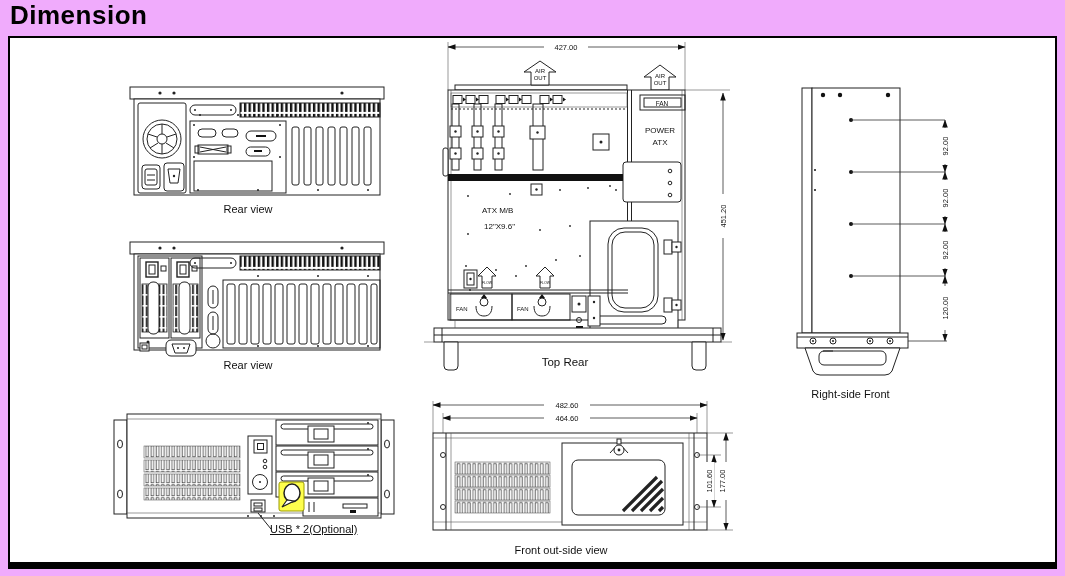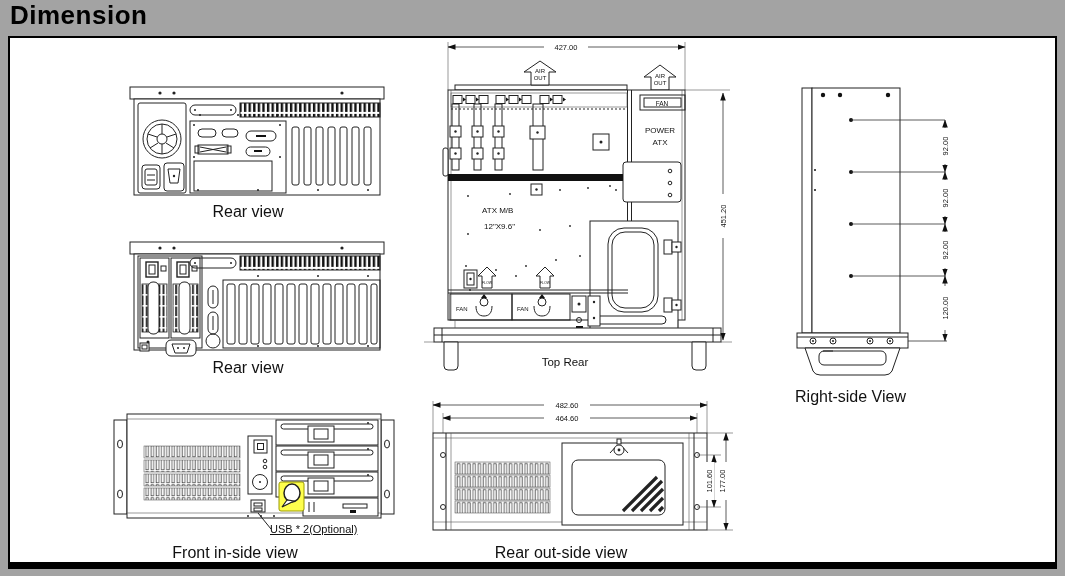--- a/index.html
+++ b/index.html
@@ -1,21 +1,21 @@
 <!DOCTYPE html>
 <html><head>
 <meta charset="utf-8">
 <style>
   html,body{margin:0;padding:0;background:#fff;}
-  .page{position:relative;width:1065px;height:576px;background:#a3a3a3;
+  .page{position:relative;width:1065px;height:576px;background:#f0abfc;
         font-family:"Liberation Sans",sans-serif;overflow:hidden;}
   .title{position:absolute;left:10px;top:0px;font-size:26px;font-weight:bold;color:#000;letter-spacing:0.5px;}
   .border-box{position:absolute;left:8px;top:36px;width:1045px;height:524px;
               border:2px solid #000;border-bottom:7px solid #000;background:#fff;}
-  .lbl{position:absolute;color:#111;font-size:16px;text-align:center;}
+  .lbl{position:absolute;color:#111;font-size:11px;text-align:center;}
   .callout{position:absolute;color:#111;font-size:11px;white-space:nowrap;text-decoration:underline;}
   svg.drawing{position:absolute;overflow:visible;}
   svg text{font-family:"Liberation Sans",sans-serif;fill:#111;}
   .ln{stroke:#222;stroke-width:1;fill:none;}
   .lnw{stroke:#222;stroke-width:1;fill:#fff;}
   .ln2{stroke:#222;stroke-width:1.4;fill:none;}
   .thin{stroke:#555;stroke-width:0.6;fill:none;}
   .dim{stroke:#333;stroke-width:0.8;fill:none;}
   .fl{fill:#111;stroke:none;}
   .dt{fill:#222;stroke:none;}
@@ -245,21 +245,20 @@
     </g>
 
     <g>
       <rect x="181" y="76" width="25" height="29" rx="2" fill="#ffff4d" stroke="#9a9a00" stroke-width="1"></rect>
       <ellipse cx="194" cy="87" rx="8" ry="9" fill="#fff" stroke="#222" stroke-width="1.5"></ellipse>
       <path d="M189,94 L184,101 L196,95 Z" fill="#fff" stroke="#222" stroke-width="1.2"></path>
     </g>
     <path class="ln" d="M160,107 L173,123"></path>
   </svg>
   <div class="callout" style="left:270px;top:523px">USB * 2(Optional)</div>
-  <div class="lbl" style="left:80px;top:544px;width:310px">Front in-side view</div>
 
   <svg class="drawing" style="left:420px;top:38px" width="315" height="340" viewBox="0 0 315 340">
 
     <path class="thin" d="M28,4 V52 M265,4 V52"></path>
     <line x1="28" y1="9" x2="265" y2="9" class="dim" marker-start="url(#arr)" marker-end="url(#arr)"></line>
     <g>
       <rect x="124" y="3" width="44" height="11" fill="#fff"></rect>
       <text x="146" y="12" class="dimtxt">427.00</text>
     </g>
 
@@ -471,21 +470,21 @@
         <circle cx="75" cy="261" r="1" class="dt"></circle>
       <circle cx="95" cy="261" r="3" class="ln"></circle>
         <circle cx="95" cy="261" r="1" class="dt"></circle>
     </g>
     <g>
       <path class="lnw" d="M10,268 L105,268 L97,291 Q95,295 90,295 L25,295 Q20,295 18,291 Z"></path>
       <rect x="24" y="271" width="67" height="14" rx="5" class="ln"></rect>
       <path class="ln" d="M28,271 h10"></path>
     </g>
   </svg>
-  <div class="lbl" style="left:763px;top:388px;width:175px">Right-side View</div>
+  <div class="lbl" style="left:763px;top:388px;width:175px">Right-side Front</div>
 
   <svg class="drawing" style="left:425px;top:398px" width="330" height="152" viewBox="0 0 330 152">
 
     <path class="thin" d="M8,3 V35 M282,3 V35 M18,15 V57 M272,15 V57"></path>
     <line x1="8" y1="7" x2="282" y2="7" class="dim" marker-start="url(#arr)" marker-end="url(#arr)"></line>
     <g>
       <rect x="119" y="1.5" width="46" height="11" fill="#fff"></rect>
       <text x="142" y="10" class="dimtxt">482.60</text>
     </g>
     <line x1="18" y1="20" x2="272" y2="20" class="dim" marker-start="url(#arr)" marker-end="url(#arr)"></line>
@@ -533,15 +532,15 @@
     <g transform="rotate(-90 284 83)">
       <rect x="265" y="77.5" width="38" height="11" fill="#fff"></rect>
       <text x="284" y="86" class="dimtxt">101.60</text>
     </g>
     <line x1="301" y1="35" x2="301" y2="132" class="dim" marker-start="url(#arr)" marker-end="url(#arr)"></line>
     <g transform="rotate(-90 297 83)">
       <rect x="278" y="77.5" width="38" height="11" fill="#fff"></rect>
       <text x="297" y="86" class="dimtxt">177.00</text>
     </g>
   </svg>
-  <div class="lbl" style="left:476px;top:544px;width:170px">Rear out-side view</div>
+  <div class="lbl" style="left:476px;top:544px;width:170px">Front out-side view</div>
 
 </div>
 
 </body></html>

